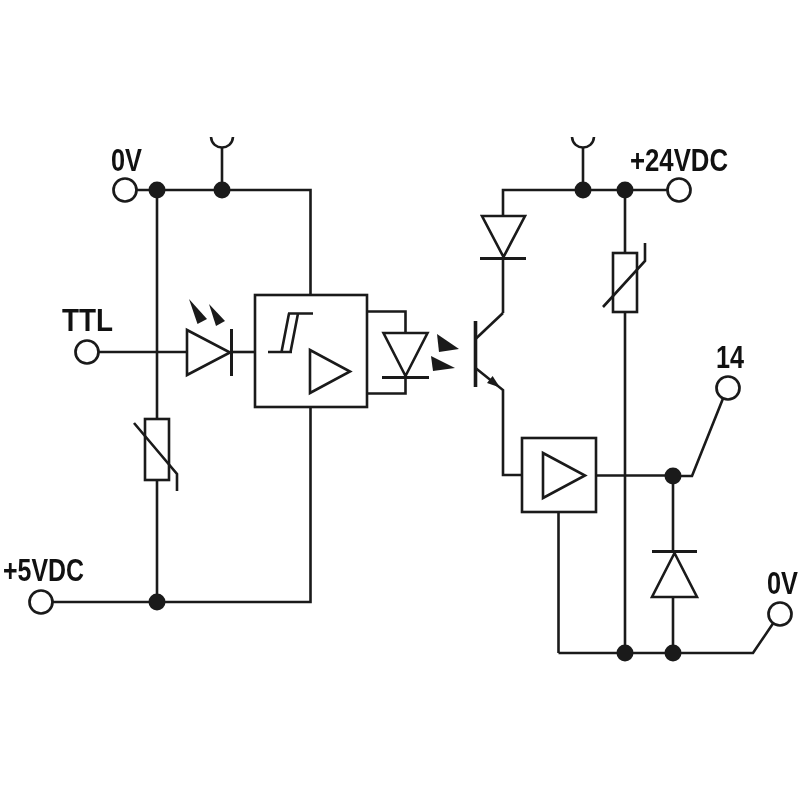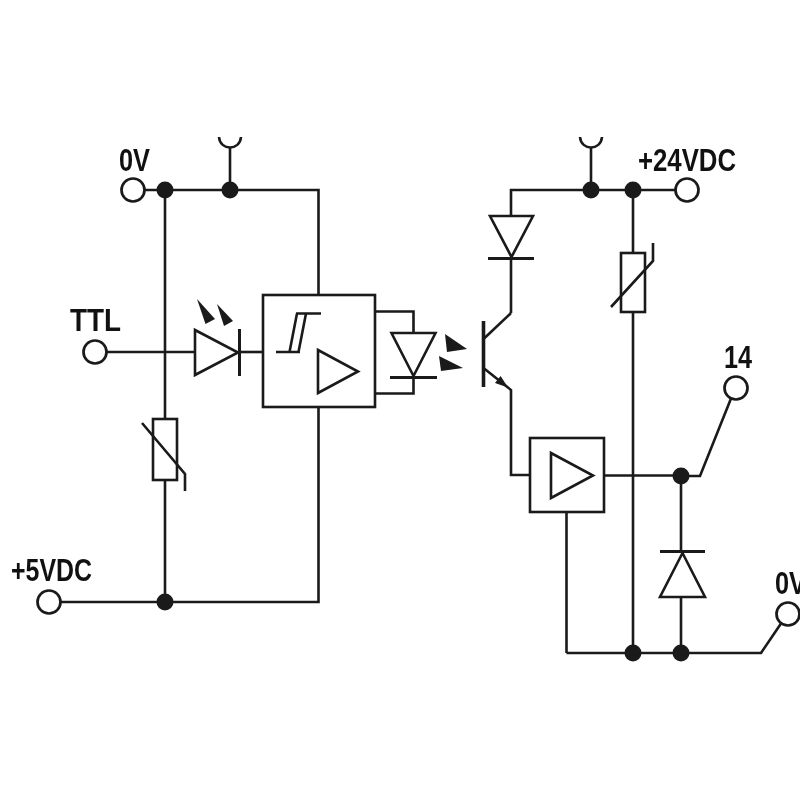--- a/index.html
+++ b/index.html
@@ -1,16 +1,16 @@
 <!DOCTYPE html>
 <html><head>
 <meta charset="utf-8">
 <style>
   html,body{margin:0;padding:0;background:#ffffff;}
-  .page{width:636px;height:800px;position:relative;background:#ffffff;margin-left:8px;}
+  .page{width:636px;height:800px;position:relative;background:#ffffff;}
   svg{display:block;}
   .wire{fill:none;stroke:#1a1a1a;stroke-width:2.6;stroke-linecap:butt;stroke-linejoin:miter;}
   .sym{fill:#ffffff;stroke:#1a1a1a;stroke-width:2.6;stroke-linejoin:miter;}
   .symline{fill:none;stroke:#1a1a1a;stroke-width:2.6;}
   .bar{fill:none;stroke:#1a1a1a;stroke-width:3;}
   .basebar{fill:none;stroke:#1a1a1a;stroke-width:3.6;}
   .dot{fill:#1a1a1a;stroke:none;}
   .term{fill:#ffffff;stroke:#1a1a1a;stroke-width:2.7;}
   .blk{fill:#1a1a1a;stroke:none;}
   .lbl{font-family:"Liberation Sans",sans-serif;font-weight:bold;font-size:32px;fill:#111111;}

